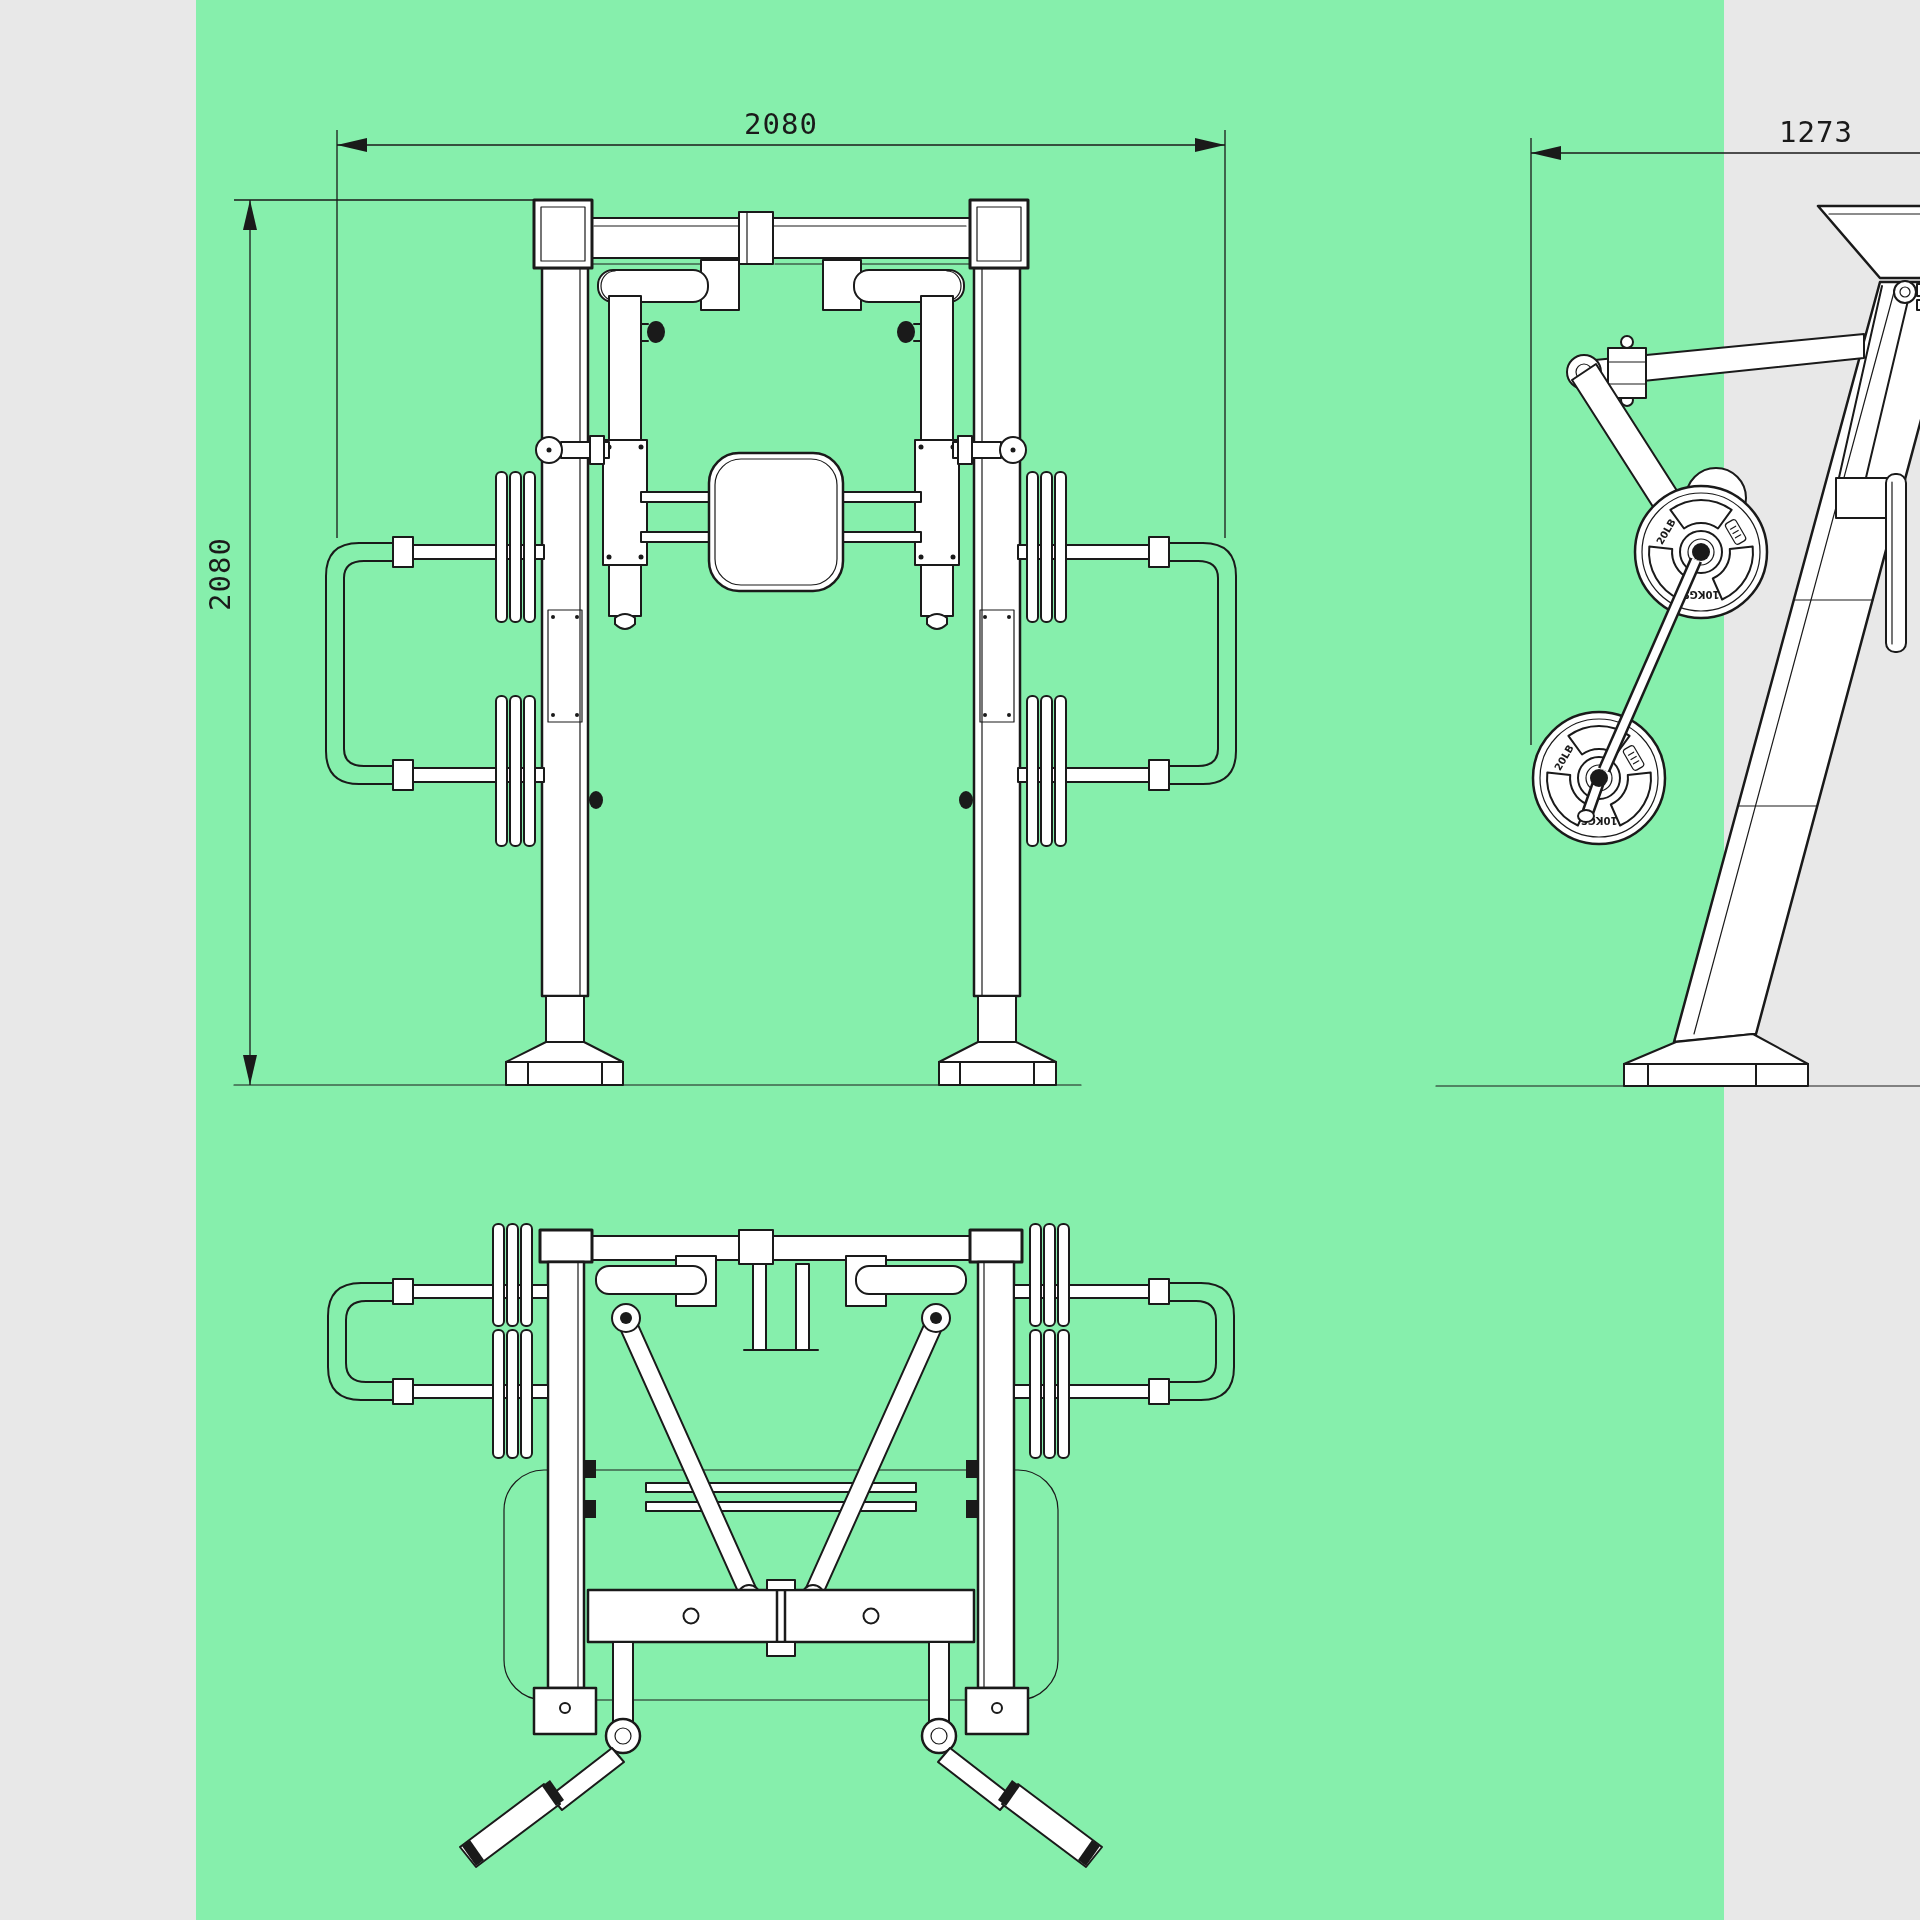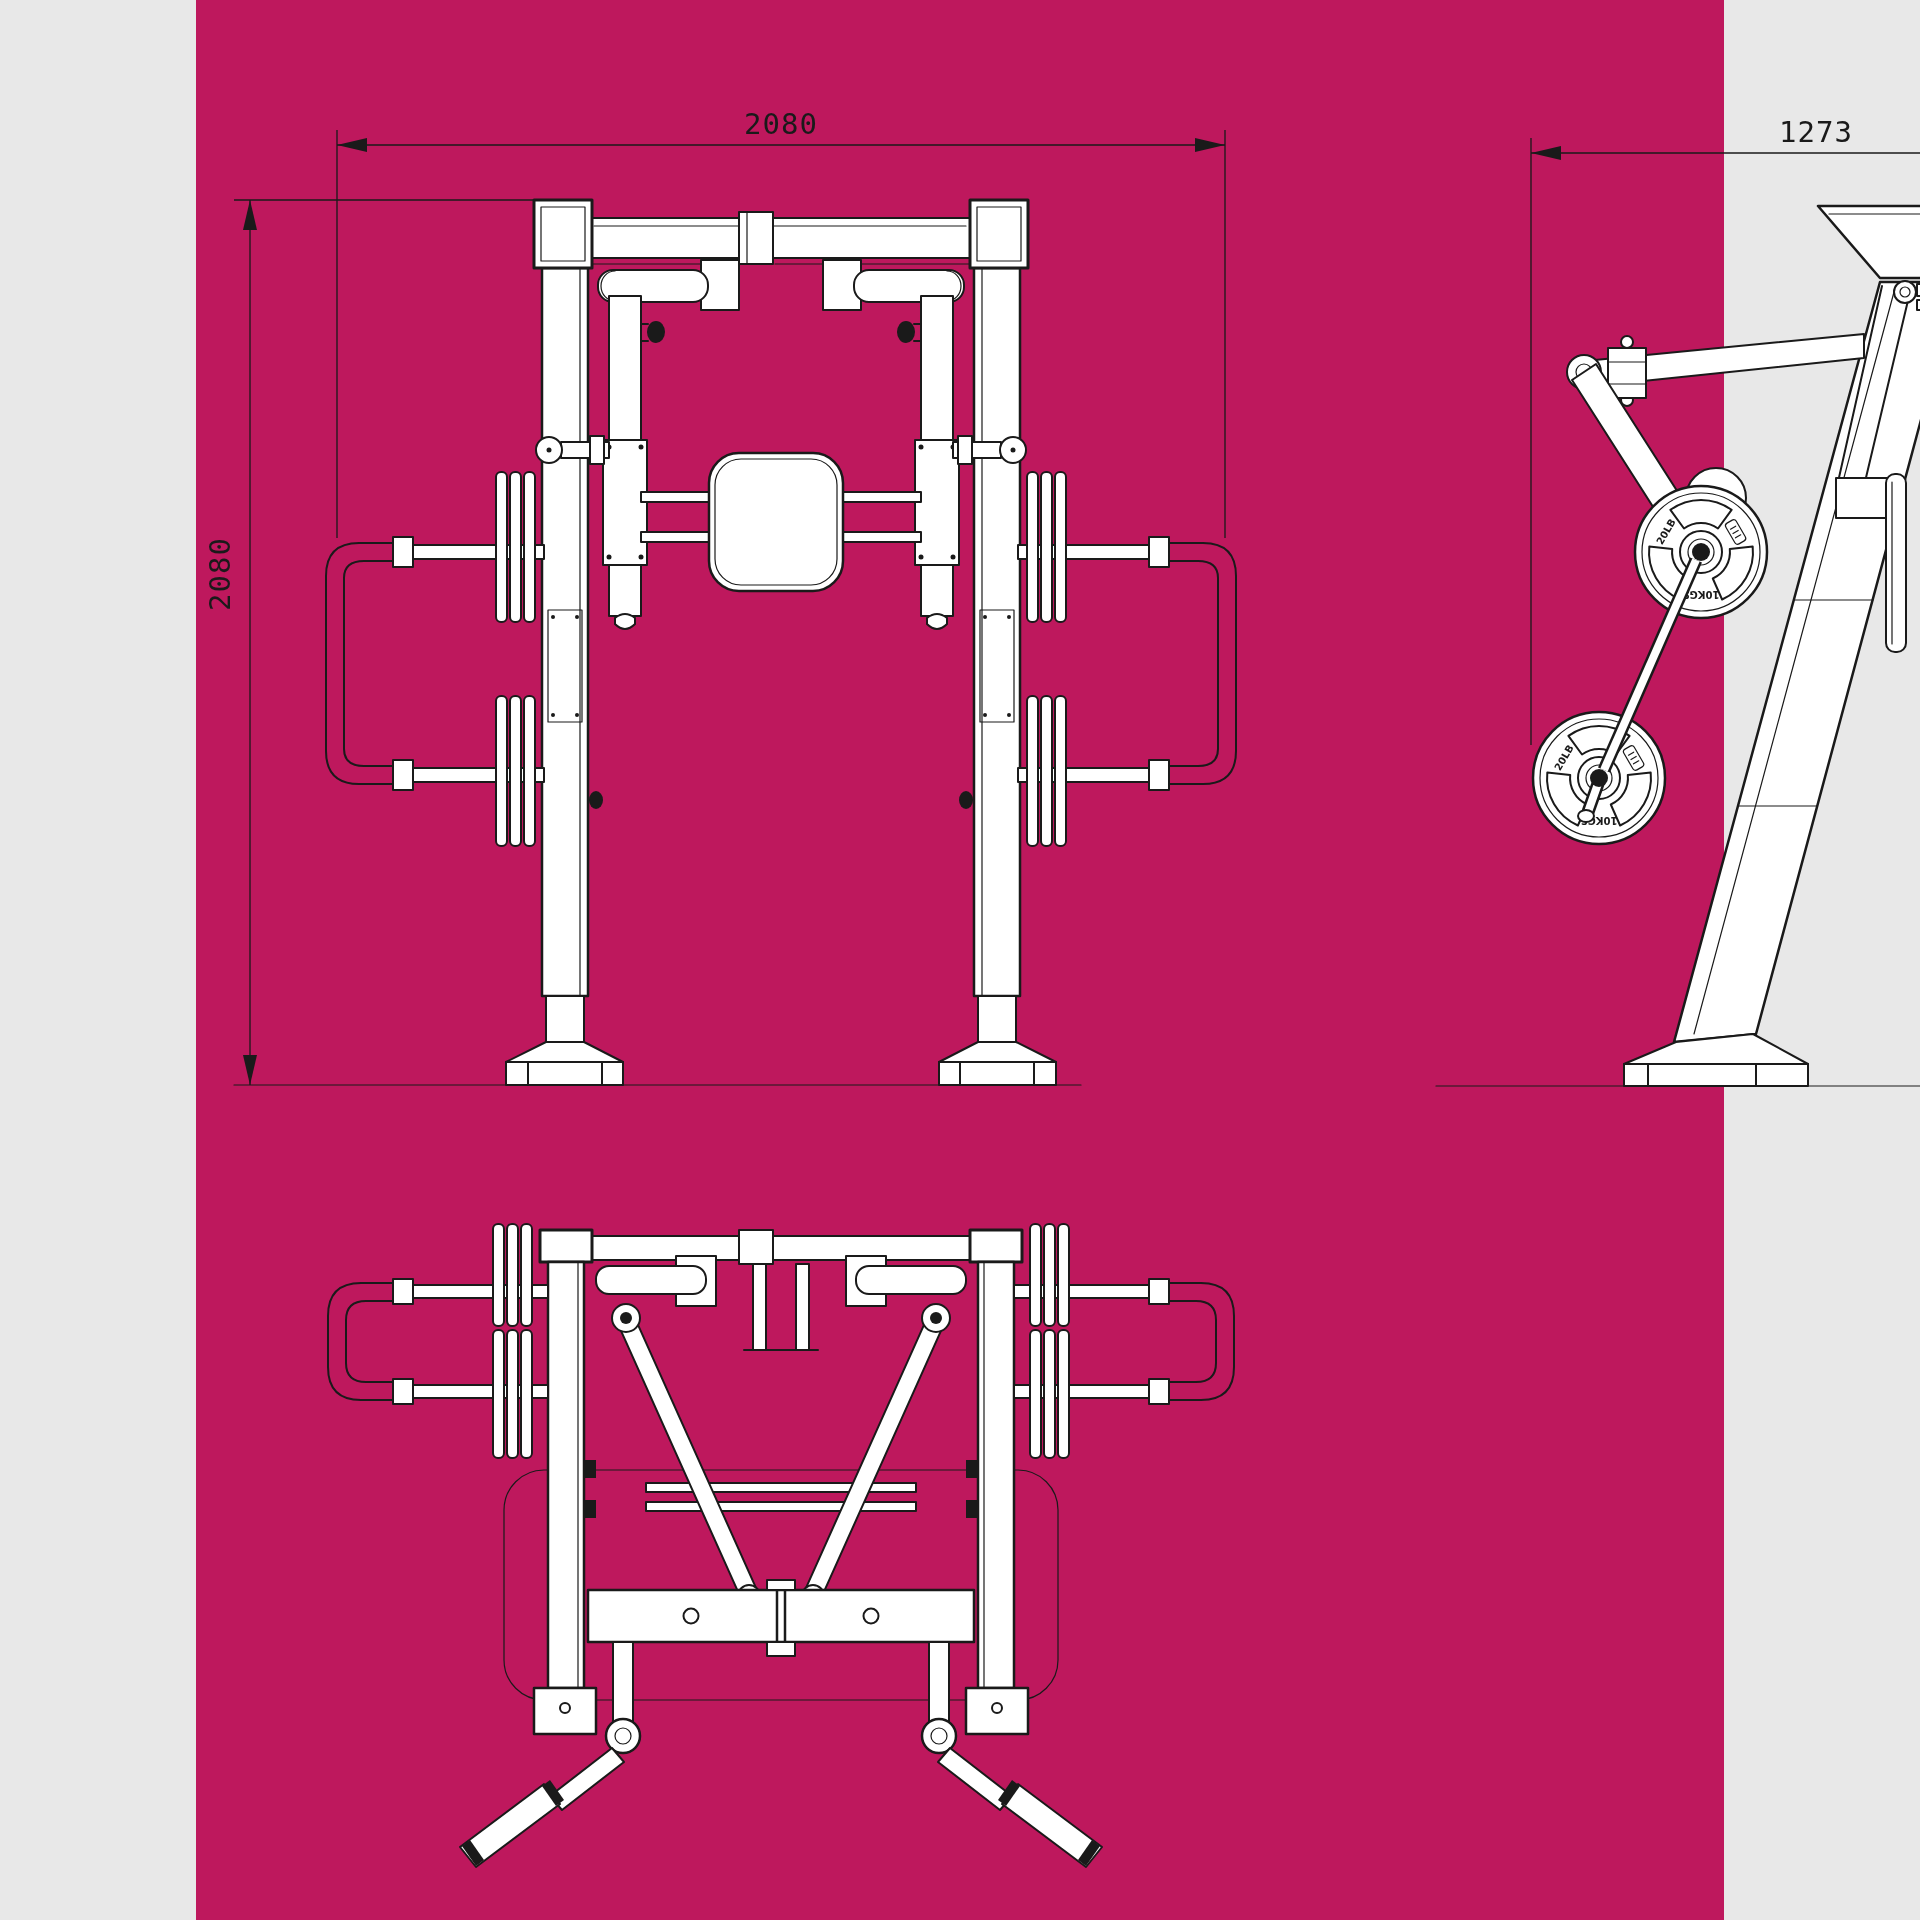--- a/index.html
+++ b/index.html
@@ -1,16 +1,16 @@
 <!DOCTYPE html>
 <html><head>
 <meta charset="utf-8">
 <style>
   html,body{margin:0;padding:0;background:#e8e8e8;}
-  .sheet{width:1528px;height:1920px;background:#be185d;position:relative;margin:0 auto;}
+  .sheet{width:1528px;height:1920px;background:#86efac;position:relative;margin:0 auto;}
   svg{display:block;}
   .o  {fill:#ffffff;stroke:#1a1a1a;stroke-width:2;stroke-linejoin:round;stroke-linecap:round;}
   .o25{fill:#ffffff;stroke:#1a1a1a;stroke-width:2.5;stroke-linejoin:round;stroke-linecap:round;}
   .o3 {fill:#ffffff;stroke:#1a1a1a;stroke-width:3;stroke-linejoin:round;stroke-linecap:round;}
   .l  {fill:none;stroke:#1a1a1a;stroke-width:2;stroke-linejoin:round;stroke-linecap:round;}
   .l25{fill:none;stroke:#1a1a1a;stroke-width:2.5;stroke-linejoin:round;stroke-linecap:round;}
   .t  {fill:none;stroke:#1a1a1a;stroke-width:1.2;stroke-linejoin:round;stroke-linecap:round;}
   .d  {fill:#1a1a1a;stroke:none;}
   .dim{fill:none;stroke:#1a1a1a;stroke-width:1.3;}
   .dimtxt{font-family:"DejaVu Sans Mono","Liberation Mono",monospace;font-size:29px;fill:#1a1a1a;letter-spacing:1px;}

